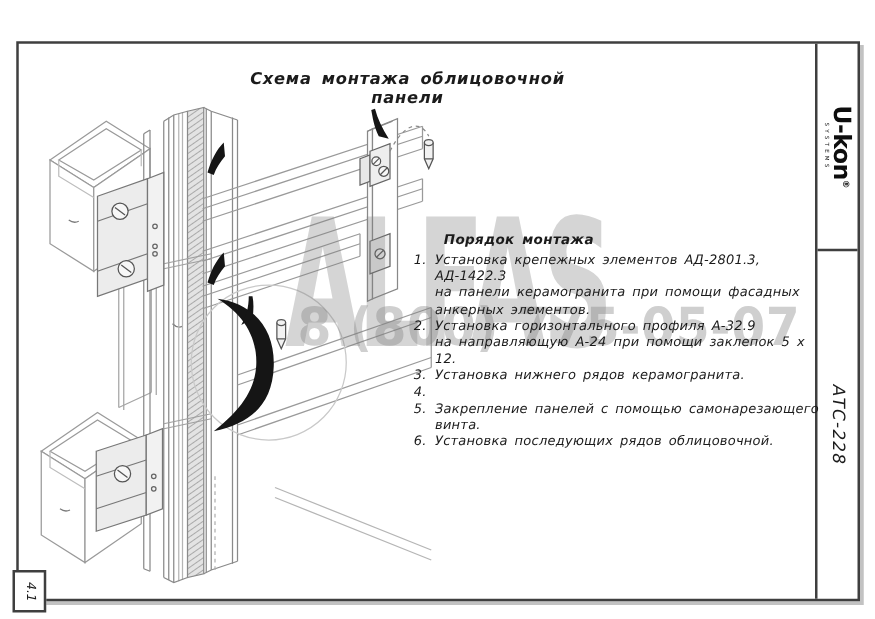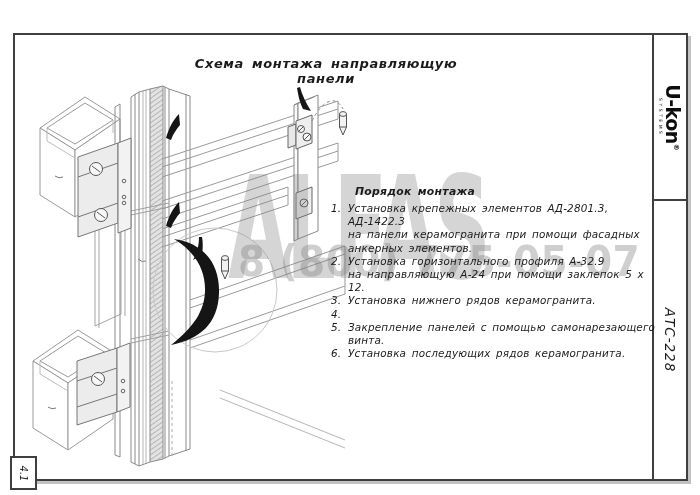--- a/index.html
+++ b/index.html
@@ -219,21 +219,21 @@
 
     <path d="M138,57 C141,47 145,39 151,33 L152,44 C148,49 145,53 143,59 Z" fill="#151515"></path>
     <path d="M138,145 C141,135 145,127 151,121 L152,132 C148,137 145,141 143,147 Z" fill="#151515"></path>
     <path d="M171,156 C171,165 169,172 165,179 L174,174 C175,167 175,161 174,156 Z" fill="#151515"></path>
     <path d="M272,6 C274,14 278,22 283,30 L275,28 C271,20 270,12 269,7 Z" fill="#151515"></path>
   </svg>
 
   <div class="watermark-brand">ALFAS</div>
   <div class="watermark-phone">8 (800) 775-05-07</div>
 
-  <div class="title">Схема монтажа направляющую панели</div>
+  <div class="title">Схема монтажа облицовочной панели</div>
 
   <div class="instructions">
     <div class="instr-heading">Порядок монтажа</div>
     <div class="instr-item">
       <span class="item-num">1.</span>
       <span class="item-text">Установка крепежных элементов АД-2801.3, АД-1422.3
 на панели керамогранита при помощи фасадных
 анкерных элементов.</span>
     </div>
     <div class="instr-item">
@@ -247,21 +247,21 @@
     </div>
     <div class="instr-item">
       <span class="item-num">4.</span>
     </div>
     <div class="instr-item">
       <span class="item-num">5.</span>
       <span class="item-text">Закрепление панелей с помощью самонарезающего винта.</span>
     </div>
     <div class="instr-item">
       <span class="item-num">6.</span>
-      <span class="item-text">Установка последующих рядов керамогранита.</span>
+      <span class="item-text">Установка последующих рядов облицовочной.</span>
     </div>
   </div>
 
   <div class="right-col">
     <div class="logo-cell">
       <div class="logo">
         <div class="logo-main"><span>U-kon</span><sup>®</sup></div>
         <div class="logo-sub">systems</div>
       </div>
     </div>

